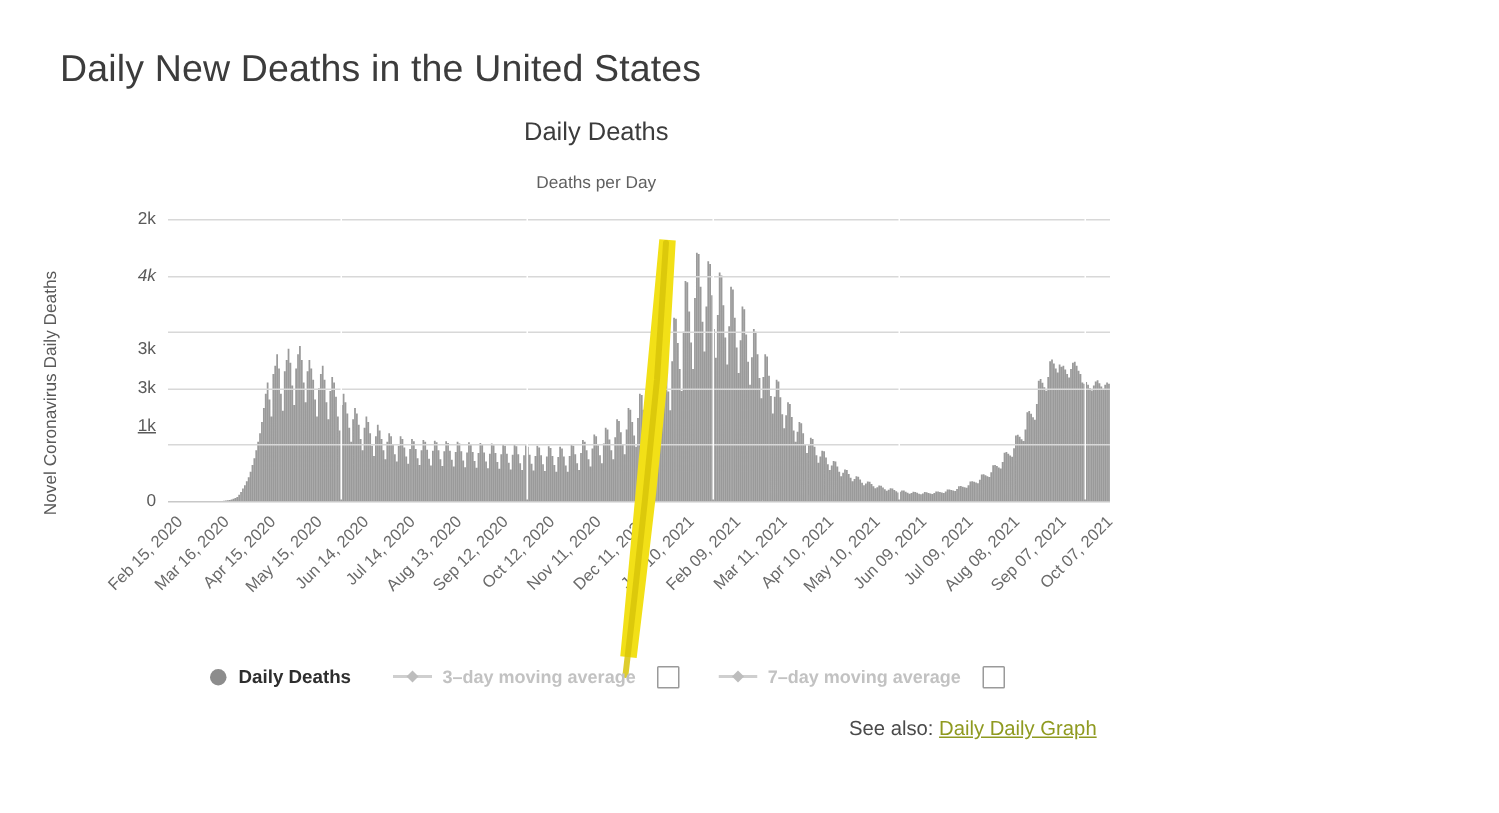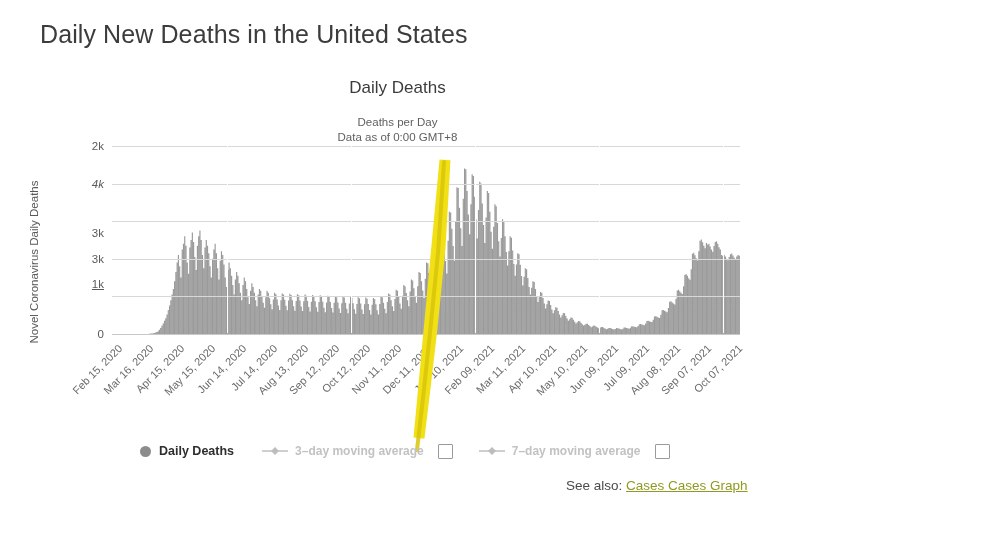--- a/index.html
+++ b/index.html
@@ -11,21 +11,21 @@
     width: 999px;
     height: 542px;
     font-family: "Liberation Sans", sans-serif;
     color: #404040;
     overflow: hidden;
     position: relative;
   }
   .page-title {
     position: absolute;
     left: 40px;
-    top: 20px;
+    top: 32px;
     font-size: 25px;
     font-weight: 400;
     color: #3c3c3c;
     letter-spacing: 0.1px;
     white-space: nowrap;
   }
   .chart-panel {
     position: absolute;
     left: 0;
     top: 78px;
@@ -199,21 +199,20 @@
 <body>
 
 <div class="page-title">Daily New Deaths in the United States</div>
 
 <div class="chart-panel">
 
   <div class="chart-title">Daily Deaths</div>
 
   <div class="chart-subtitle">
     <div>Deaths per Day</div>
-    <div>Data as of 0:00 GMT+8</div>
   </div>
 
   <div class="plot-wrap">
 
     <div class="y-axis-title">Novel Coronavirus Daily Deaths</div>
 
     <div class="y-ticks-col" id="y-ticks">
         <div class="y-tick" style="top: 188px;">0</div>
         <div class="y-tick" style="top: 138px; text-decoration: underline;">1k</div>
         <div class="y-tick" style="top: 112.8px;">3k</div>
@@ -288,14 +287,14 @@
           <path d="M13 1 L17 5 L13 9 L9 5 Z" fill="#bdbdbd"></path>
         </svg>
       </span>
       <span class="legend-label-muted">7–day moving average</span>
       <span class="legend-checkbox"></span>
     </div>
 </div>
 
 <div class="see-also">
   <span>See also:</span>
-  <a href="#">Cases Cases Graph</a>
+  <a href="#">Daily Daily Graph</a>
 </div>
 
 </body></html>

